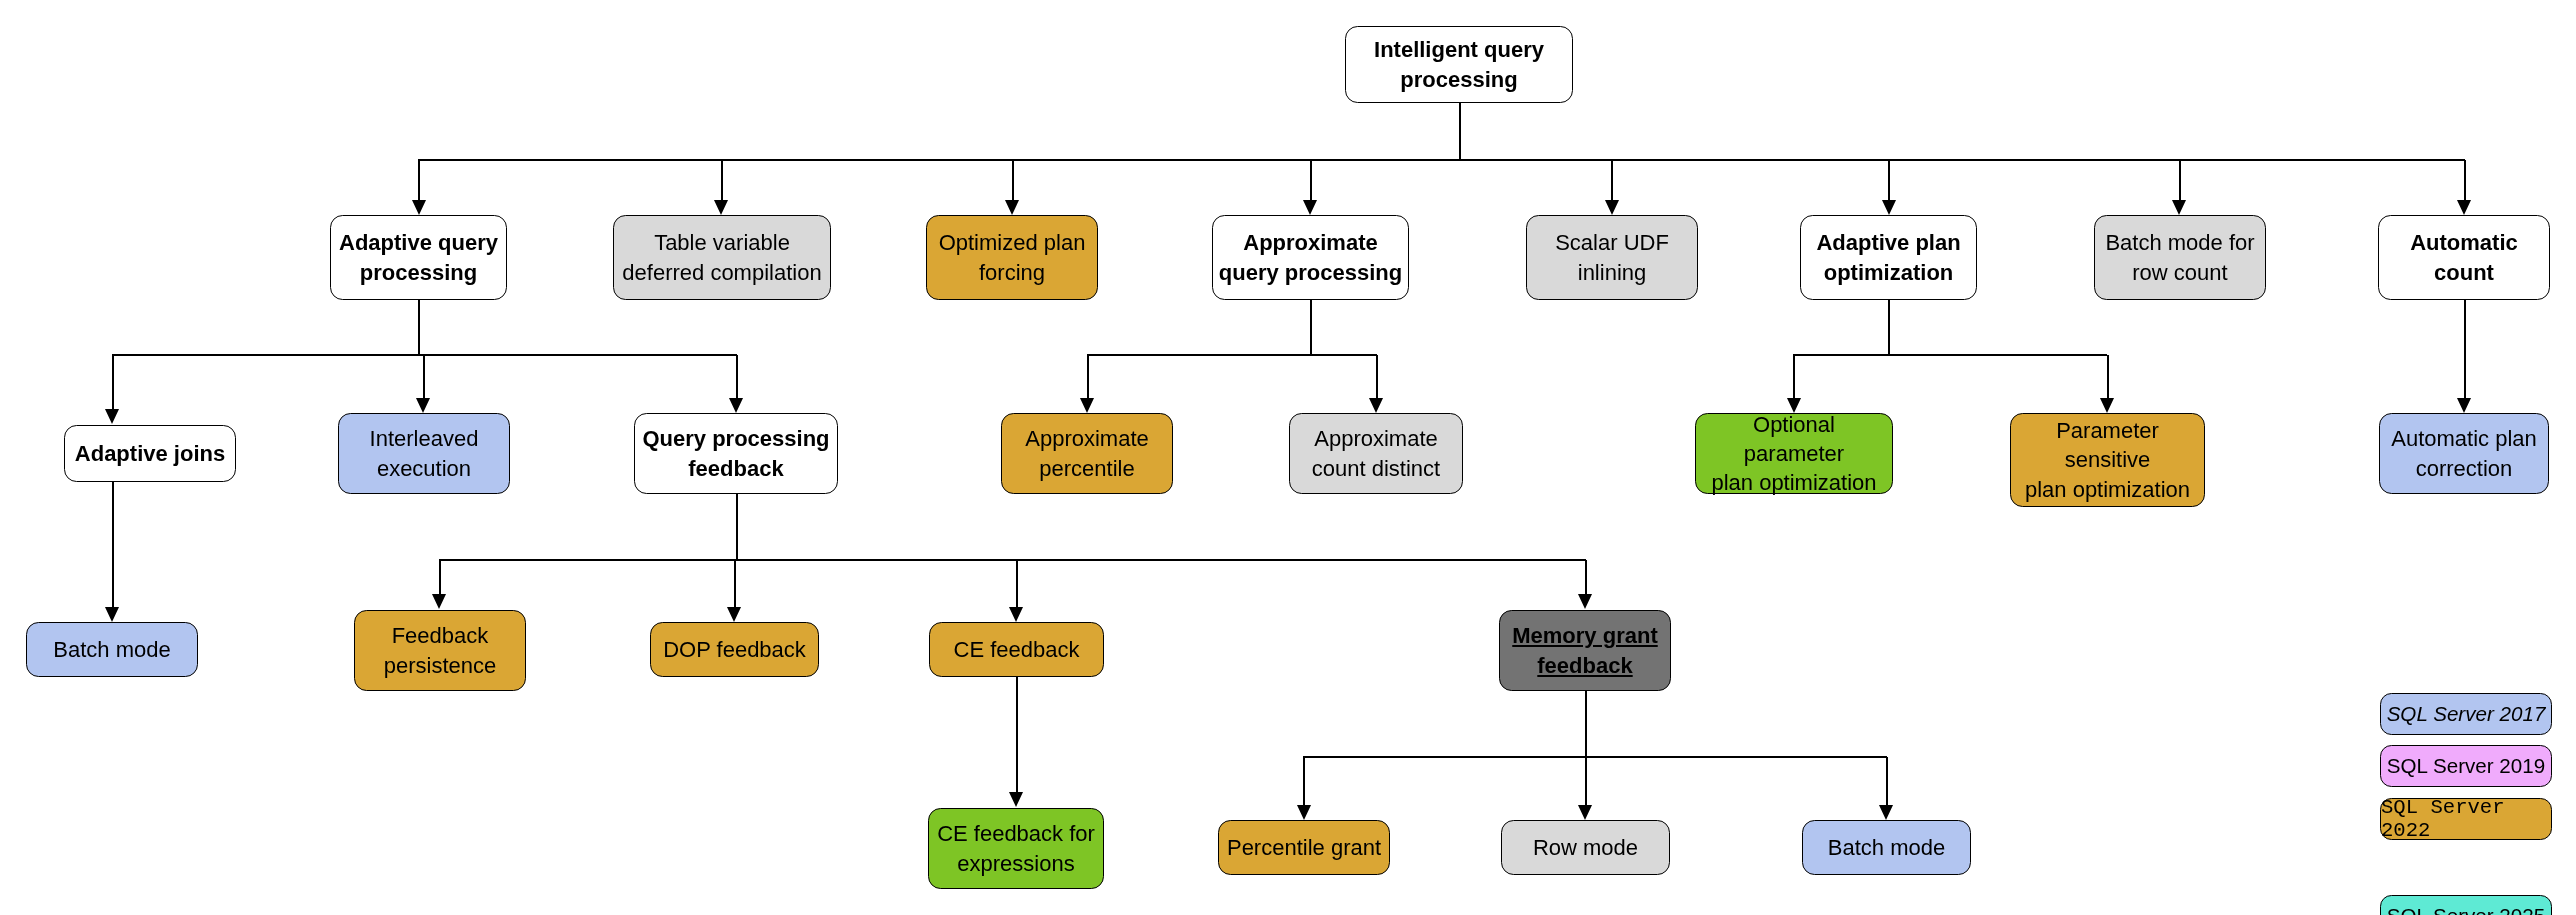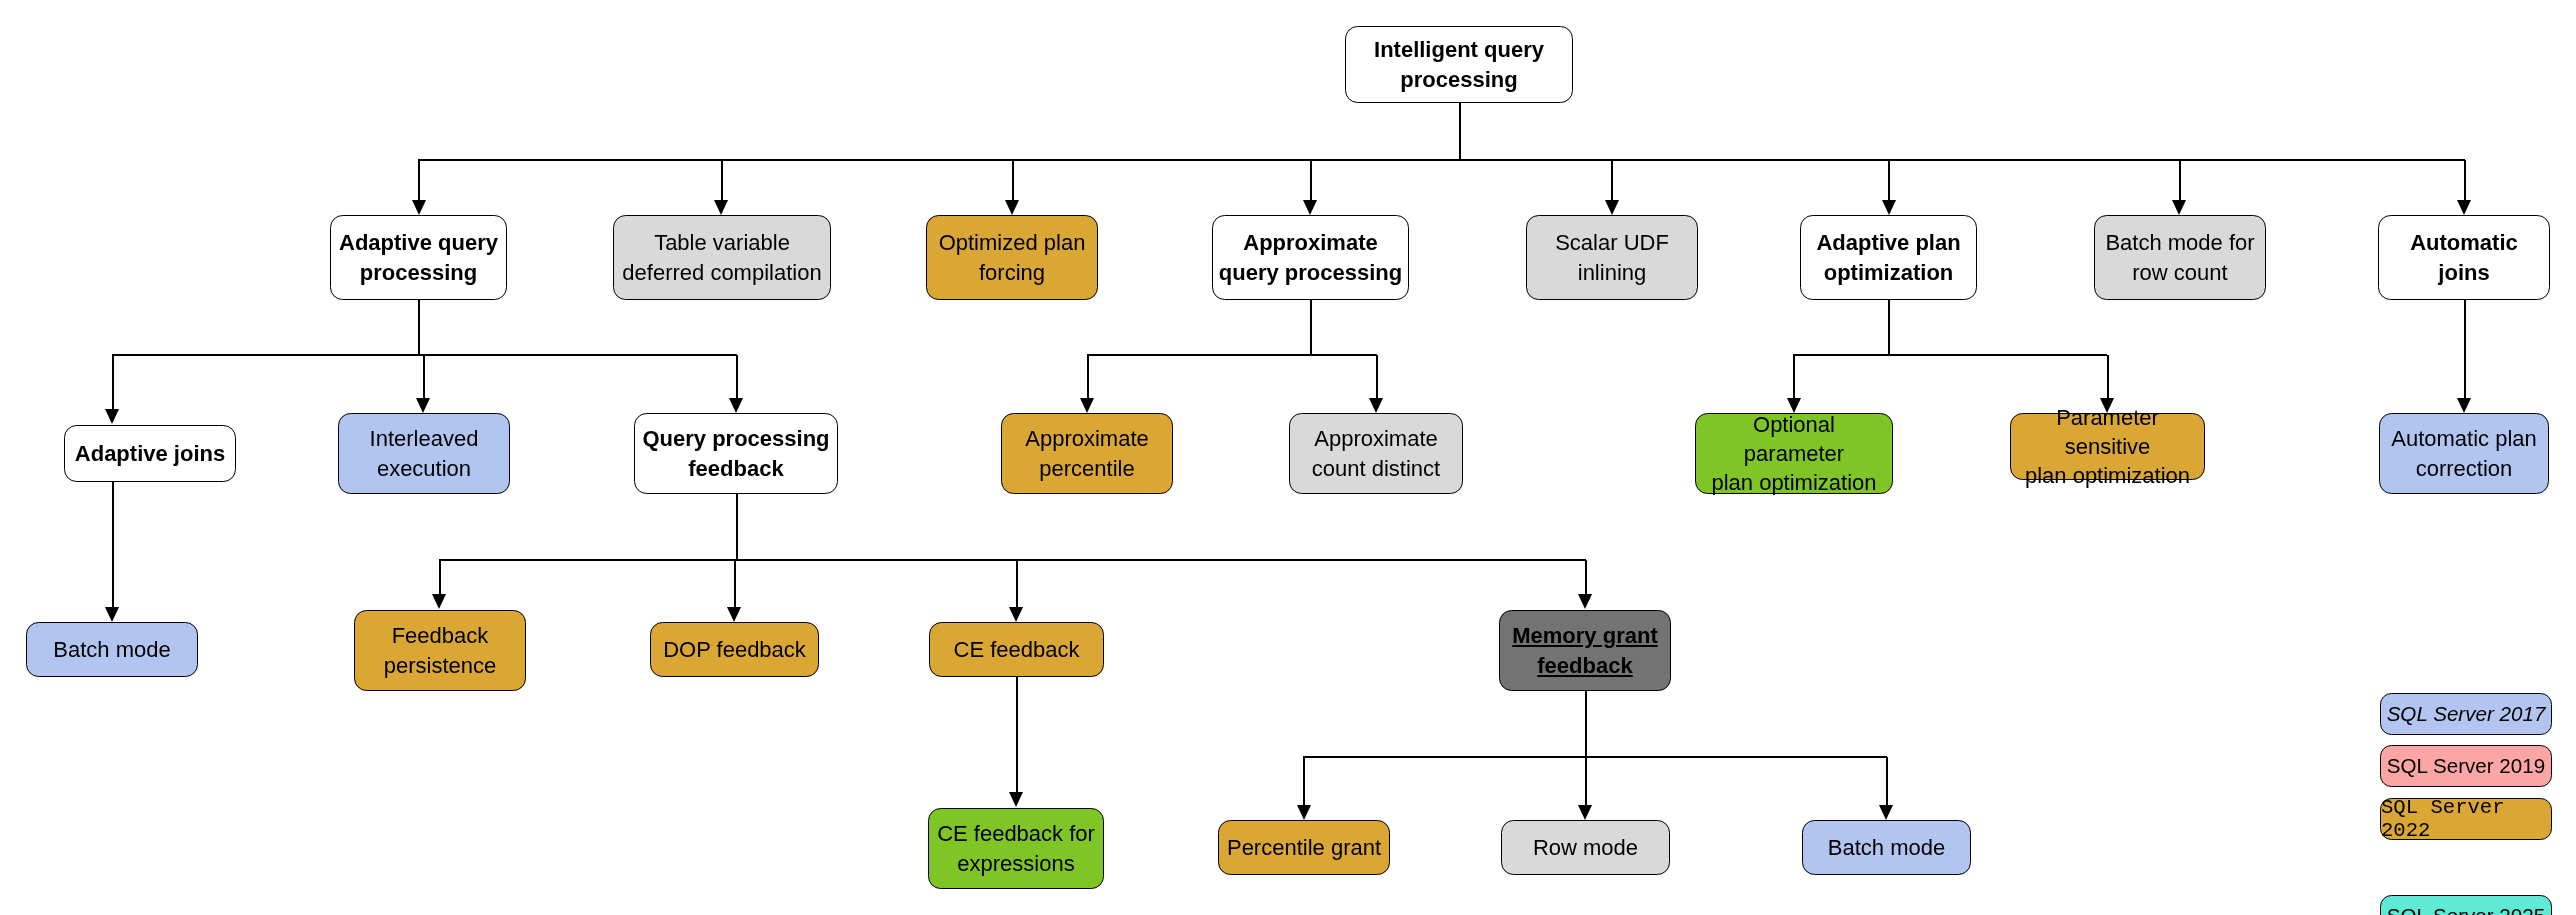--- a/index.html
+++ b/index.html
@@ -131,49 +131,49 @@
 forcing</div>
       <div class="node bold" style="left: 1212px; top: 215px; width: 197px; height: 85px; background-color: rgb(255, 255, 255);">Approximate
 query processing</div>
       <div class="node" style="left: 1526px; top: 215px; width: 172px; height: 85px; background-color: rgb(217, 217, 217);">Scalar UDF
 inlining</div>
       <div class="node bold" style="left: 1800px; top: 215px; width: 177px; height: 85px; background-color: rgb(255, 255, 255);">Adaptive plan
 optimization</div>
       <div class="node" style="left: 2094px; top: 215px; width: 172px; height: 85px; background-color: rgb(217, 217, 217);">Batch mode for
 row count</div>
       <div class="node bold" style="left: 2378px; top: 215px; width: 172px; height: 85px; background-color: rgb(255, 255, 255);">Automatic
-joins</div>
+count</div>
       <div class="node bold" style="left: 26px; top: 425px; width: 172px; height: 57px; background-color: rgb(255, 255, 255); margin-left: 38px;">Adaptive joins</div>
       <div class="node" style="left: 338px; top: 413px; width: 172px; height: 81px; background-color: rgb(178, 197, 240);">Interleaved
 execution</div>
       <div class="node bold" style="left: 634px; top: 413px; width: 204px; height: 81px; background-color: rgb(255, 255, 255);">Query processing
 feedback</div>
       <div class="node" style="left: 1001px; top: 413px; width: 172px; height: 81px; background-color: rgb(218, 166, 52);">Approximate
 percentile</div>
       <div class="node" style="left: 1289px; top: 413px; width: 174px; height: 81px; background-color: rgb(217, 217, 217);">Approximate
 count distinct</div>
       <div class="node" style="left: 1695px; top: 413px; width: 198px; height: 81px; background-color: rgb(126, 197, 37);">Optional parameter
 plan optimization</div>
-      <div class="node" style="left: 2010px; top: 413px; width: 195px; height: 67px; background-color: rgb(218, 166, 52);">Parameter sensitive
+      <div class="node" style="left: 2010px; top: 413px; width: 195px; height: 94px; background-color: rgb(218, 166, 52);">Parameter sensitive
 plan optimization</div>
       <div class="node" style="left: 2379px; top: 413px; width: 170px; height: 81px; background-color: rgb(178, 197, 240);">Automatic plan
 correction</div>
       <div class="node" style="left: 26px; top: 622px; width: 172px; height: 55px; background-color: rgb(178, 197, 240);">Batch mode</div>
       <div class="node" style="left: 354px; top: 610px; width: 172px; height: 81px; background-color: rgb(218, 166, 52);">Feedback
 persistence</div>
       <div class="node" style="left: 650px; top: 622px; width: 169px; height: 55px; background-color: rgb(218, 166, 52);">DOP feedback</div>
       <div class="node" style="left: 929px; top: 622px; width: 175px; height: 55px; background-color: rgb(218, 166, 52);">CE feedback</div>
       <div class="node bold" style="left: 1499px; top: 610px; width: 172px; height: 81px; background-color: #737373; text-decoration: underline;">Memory grant
 feedback</div>
       <div class="node" style="left: 928px; top: 808px; width: 176px; height: 81px; background-color: rgb(126, 197, 37);">CE feedback for
 expressions</div>
       <div class="node" style="left: 1218px; top: 820px; width: 172px; height: 55px; background-color: rgb(218, 166, 52);">Percentile grant</div>
       <div class="node" style="left: 1501px; top: 820px; width: 169px; height: 55px; background-color: rgb(217, 217, 217);">Row mode</div>
       <div class="node" style="left: 1802px; top: 820px; width: 169px; height: 55px; background-color: rgb(178, 197, 240);">Batch mode</div>
     </div>
   <div>
       <div class="legend-item" style="left: 2380px; top: 693px; background-color: rgb(178, 197, 240); font-style: italic;">SQL Server 2017</div>
-      <div class="legend-item" style="left: 2380px; top: 745px; background-color: #fca5a5;">SQL Server 2019</div>
+      <div class="legend-item" style="left: 2380px; top: 745px; background-color: #f0abfc;">SQL Server 2019</div>
       <div class="legend-item" style="left: 2380px; top: 798px; background-color: rgb(218, 166, 52); font-family: Liberation Mono, monospace;">SQL Server 2022</div>
       <div class="legend-item" style="left: 2380px; top: 895px; background-color: #5eead4;">SQL Server 2025</div>
     </div>
 </div>
 
 
 </body></html>

